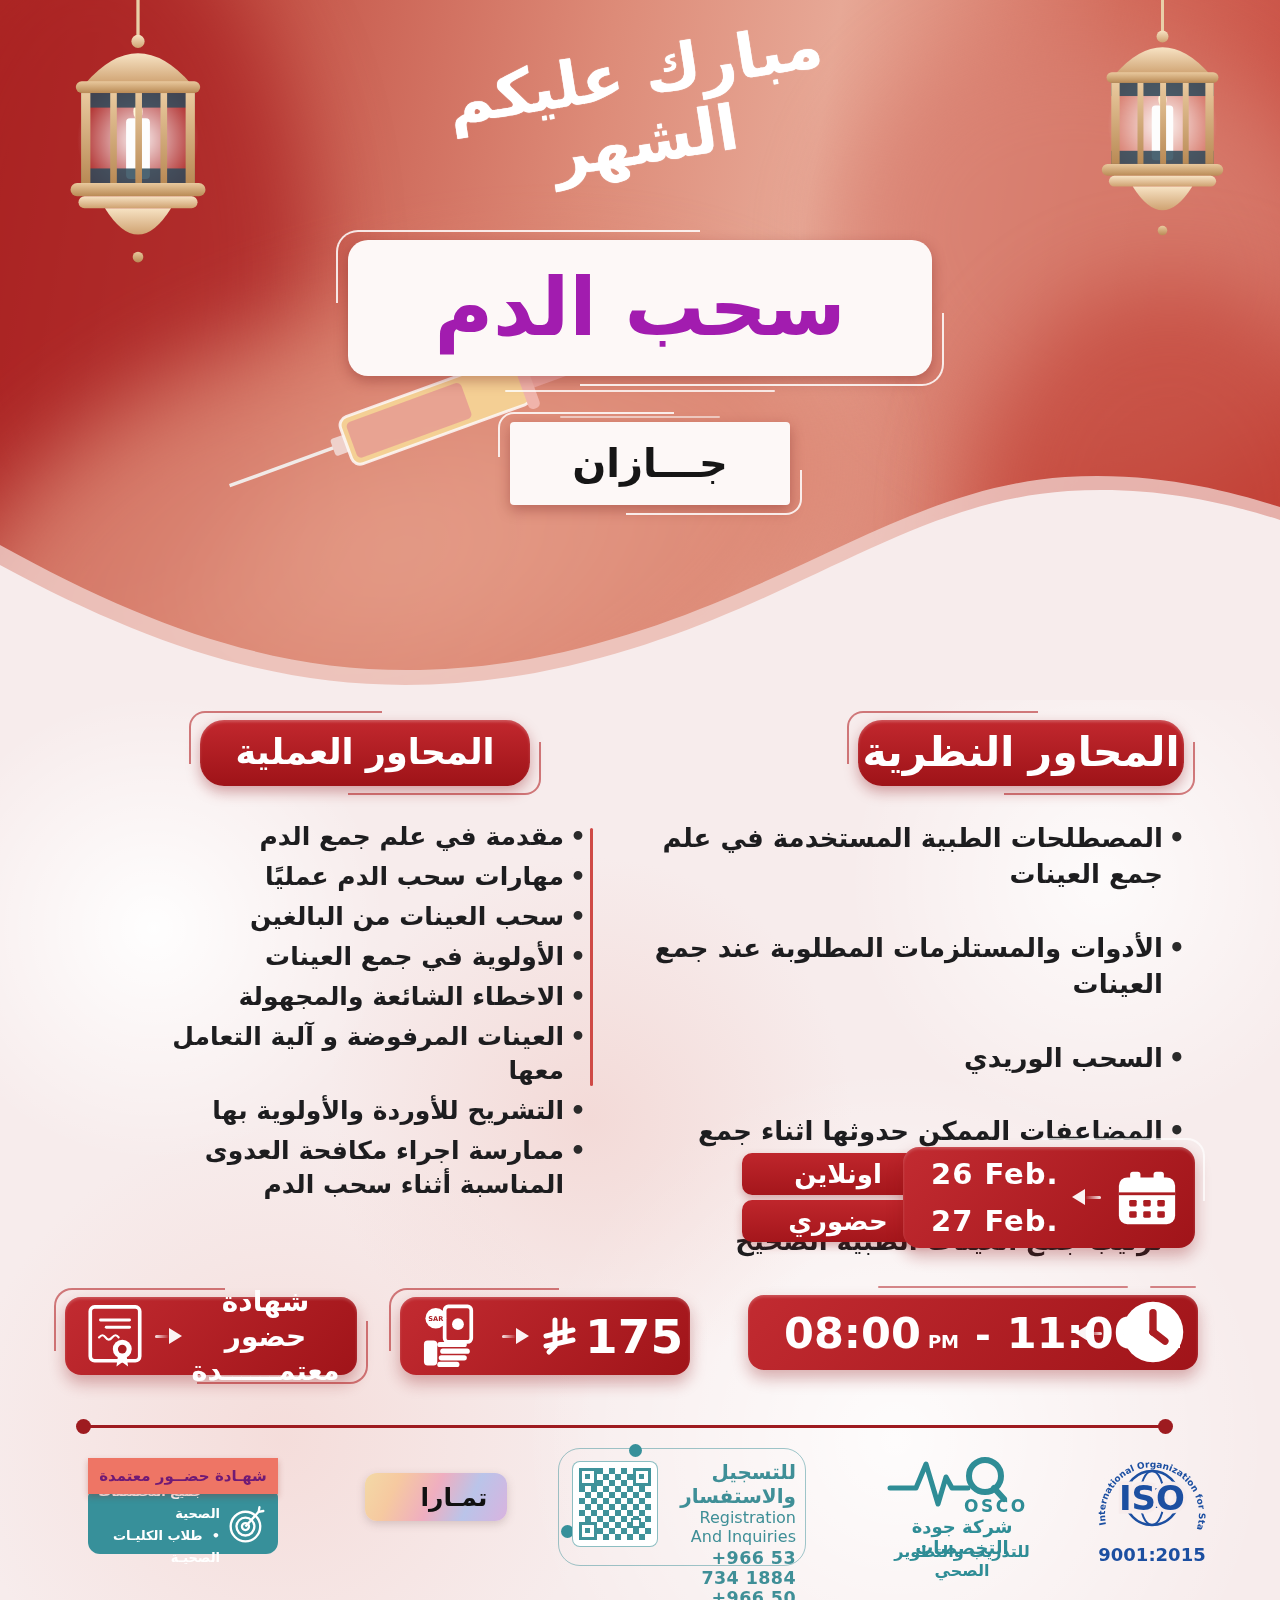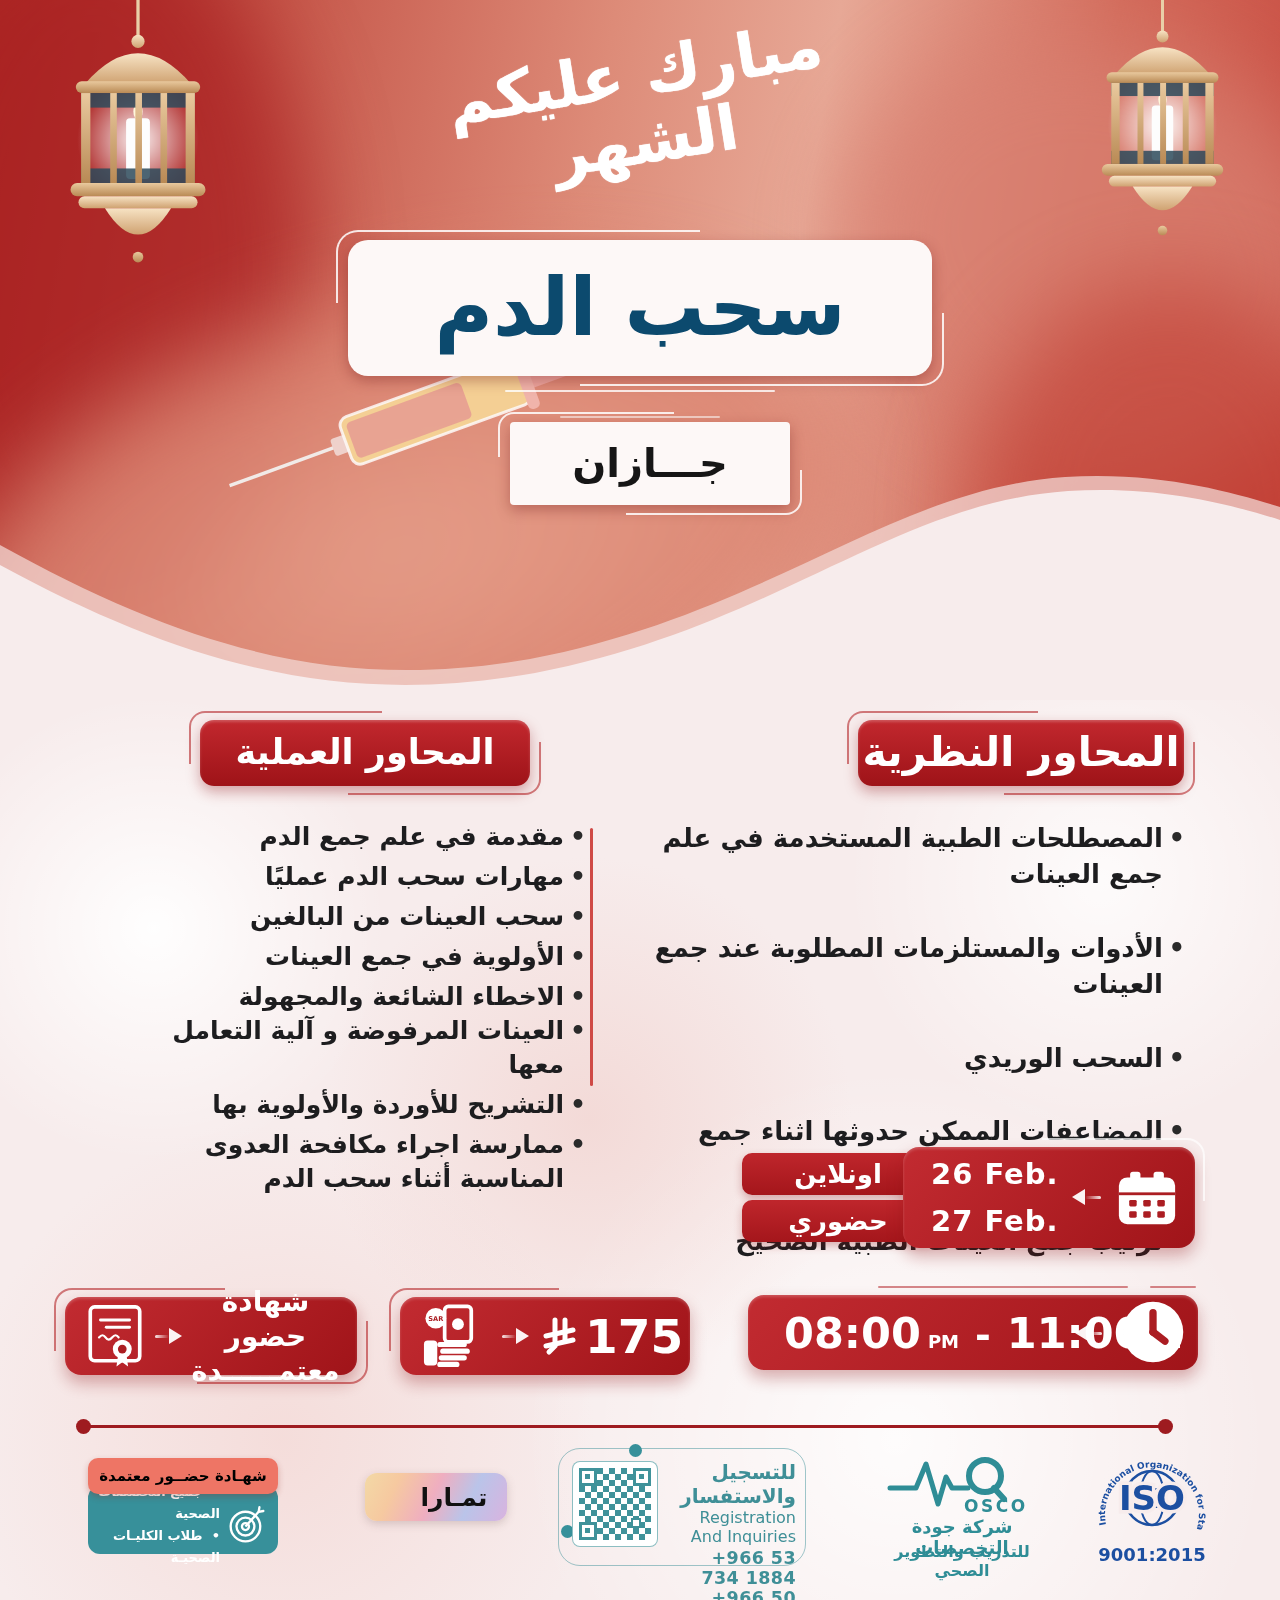--- a/index.html
+++ b/index.html
@@ -22,21 +22,21 @@
     font-size:62px;font-weight:700;transform:rotate(-9deg);line-height:1.1;
     text-shadow:0 0 1px #fff;}
   .whitebox{position:absolute;background:#fdf8f7;border-radius:20px;
     box-shadow:0 5px 14px rgba(110,20,22,.35);text-align:center;}
   .wdeco-t{position:absolute;left:-12px;top:-10px;width:62%;height:52%;
     border-top:2px solid rgba(255,255,255,.85);border-left:2px solid rgba(255,255,255,.85);border-top-left-radius:22px;}
   .wdeco-b{position:absolute;right:-12px;bottom:-10px;width:62%;height:52%;
     border-bottom:2px solid rgba(255,255,255,.85);border-right:2px solid rgba(255,255,255,.85);border-bottom-right-radius:22px;}
   .hline{position:absolute;height:2px;background:rgba(255,255,255,.8);border-radius:2px;}
   
-  .hdr{position:absolute;background:linear-gradient(180deg,#c2282e,#9e1318);border-radius:14px;
+  .hdr{position:absolute;background:linear-gradient(180deg,#c2282e,#9e1318);border-radius:24px;
     box-shadow:0 6px 14px rgba(140,15,20,.35), inset 0 2px 3px rgba(255,255,255,.22);
     color:#fff;font-weight:800;text-align:center;}
   .rdeco-a{position:absolute;left:-11px;top:-9px;width:58%;height:78%;
     border-top:2px solid rgba(176,22,27,.55);border-left:2px solid rgba(176,22,27,.55);border-top-left-radius:16px;}
   .rdeco-b{position:absolute;right:-11px;bottom:-9px;width:58%;height:78%;
     border-bottom:2px solid rgba(176,22,27,.55);border-right:2px solid rgba(176,22,27,.55);border-bottom-right-radius:16px;}
   .bullets{position:absolute;direction:rtl;text-align:right;color:#1d1d1f;font-weight:700;list-style:none;margin:0;padding:0;}
   .bullets li{position:relative;padding-right:24px;}
   .bullets li::before{content:"•";position:absolute;right:2px;top:0;color:#2a2a2a;}
   .vdiv{position:absolute;width:3px;background:#cf4a46;border-radius:2px;}
@@ -49,21 +49,21 @@
     box-shadow:0 4px 9px rgba(140,15,20,.3);}
   .arr-l{width:0;height:0;border-top:8px solid transparent;border-bottom:8px solid transparent;
     border-right:13px solid rgba(255,255,255,.95);}
   .arr-r{width:0;height:0;border-top:8px solid transparent;border-bottom:8px solid transparent;
     border-left:13px solid rgba(255,255,255,.95);}
   .arr-tail{height:3px;background:linear-gradient(90deg,rgba(255,255,255,0),rgba(255,255,255,.9));border-radius:2px;}
   .deco-line{position:absolute;height:2px;background:rgba(176,22,27,.5);border-radius:2px;}
   
   .divider{position:absolute;height:3px;background:#9e1b20;}
   .divdot{position:absolute;width:15px;height:15px;border-radius:50%;background:#9e1b20;}
-  .badge-hdr{position:absolute;background:#ee7565;border-radius:10px;color:#000000;font-weight:800;
+  .badge-hdr{position:absolute;background:#ee7565;border-radius:0;color:#701a75;font-weight:800;
     display:flex;align-items:center;justify-content:center;z-index:2;box-shadow:0 3px 6px rgba(150,40,30,.3);}
   .badge-body{position:absolute;background:#37909a;border-radius:12px;z-index:1;
     display:flex;align-items:center;justify-content:flex-start;direction:rtl;color:#fff;}
   .tamara{position:absolute;border-radius:12px;display:flex;align-items:center;justify-content:center;
     background:linear-gradient(115deg,#f3d9a6 0%,#f6c9a0 22%,#efaec0 48%,#bac4e9 72%,#d9b3df 100%);
     color:#111;font-weight:800;box-shadow:0 3px 8px rgba(120,90,90,.25);padding-left:36px;}
   .regbox{position:absolute;border:1.6px solid rgba(63,146,154,.5);border-radius:22px;}
   .regdot{position:absolute;width:13px;height:13px;border-radius:50%;background:#37909a;}
   .qr{position:absolute;background:#fff;border:1.6px solid rgba(63,146,154,.6);border-radius:8px;padding:6px;}
   .qr-inner{width:72px;height:72px;position:relative;
@@ -154,21 +154,21 @@
       <rect x="20" y="151" width="90" height="9" rx="4.5" fill="url(#g-gold)"></rect>
       <path d="M40,160 Q65,200 90,160 Z" fill="url(#g-gold)"></path>
       <circle cx="65" cy="197" r="4" fill="url(#g-gold2)"></circle>
     </svg>
 
     <div class="callig">مبارك عليكم الشهر</div>
 
     <div class="whitebox" style="left:348px;top:240px;width:584px;height:136px;">
       <span class="wdeco-t"></span>
       <span class="wdeco-b"></span>
-      <div style="font-size:80px;font-weight:800;color:#0c4a6e;line-height:136px;">سحب الدم</div>
+      <div style="font-size:80px;font-weight:800;color:#a21caf;line-height:136px;">سحب الدم</div>
     </div>
     <div class="hline" style="left:505px;top:390px;width:270px;"></div>
     <div class="hline" style="left:560px;top:416px;width:160px;opacity:.7;"></div>
 
     <div class="whitebox" style="left:510px;top:422px;width:280px;height:83px;border-radius:4px;">
       <span class="wdeco-t" style="border-radius:16px 0 0 0;"></span>
       <span class="wdeco-b" style="border-radius:0 0 16px 0;"></span>
       <div style="font-size:40px;font-weight:800;color:#161616;line-height:83px;">جـــازان</div>
     </div>
 
@@ -194,21 +194,21 @@
   <div class="hdr" style="left:200px;top:720px;width:330px;height:66px;font-size:35px;line-height:64px;">
     <span class="rdeco-a"></span>
     <span class="rdeco-b"></span>
     <span>المحاور العملية</span>
   </div>
   <ul class="bullets" style="left:160px;top:820px;width:428px;font-size:25px;line-height:1.36;">
     <li style="margin-bottom:6px;">مقدمة في علم جمع الدم</li>
     <li style="margin-bottom:6px;">مهارات سحب الدم عمليًا</li>
     <li style="margin-bottom:6px;">سحب العينات من البالغين</li>
     <li style="margin-bottom:6px;">الأولوية في جمع العينات</li>
-    <li style="">الاخطاء الشائعة والمجهولة</li>
+    <li style="margin-bottom:6px;">الاخطاء الشائعة والمجهولة</li>
     <li style="margin-bottom:6px;">العينات المرفوضة و آلية التعامل معها</li>
     <li style="margin-bottom:6px;">التشريح للأوردة والأولوية بها</li>
     <li>ممارسة اجراء مكافحة العدوى المناسبة أثناء سحب الدم</li>
   </ul>
 
   <div class="vdiv" style="left:590px;top:828px;height:258px;"></div>
 
   <div class="pill" style="left:742px;top:1153px;width:192px;height:42px;font-size:26px;z-index:1;">
     <span>اونلاين</span>
   </div>

